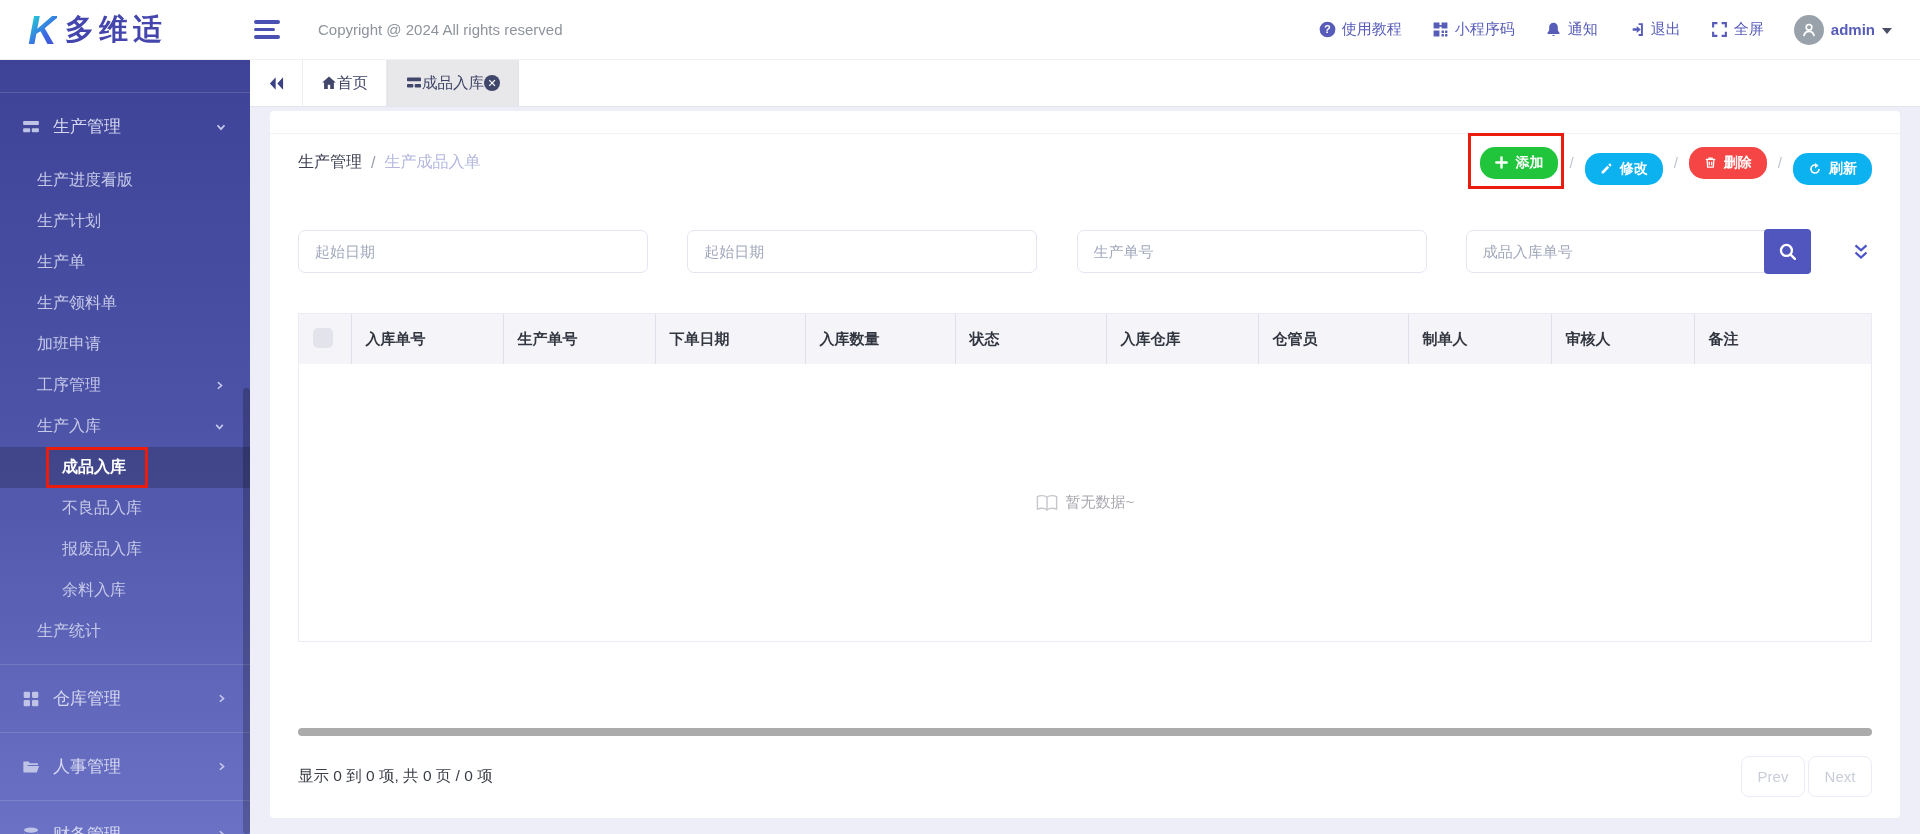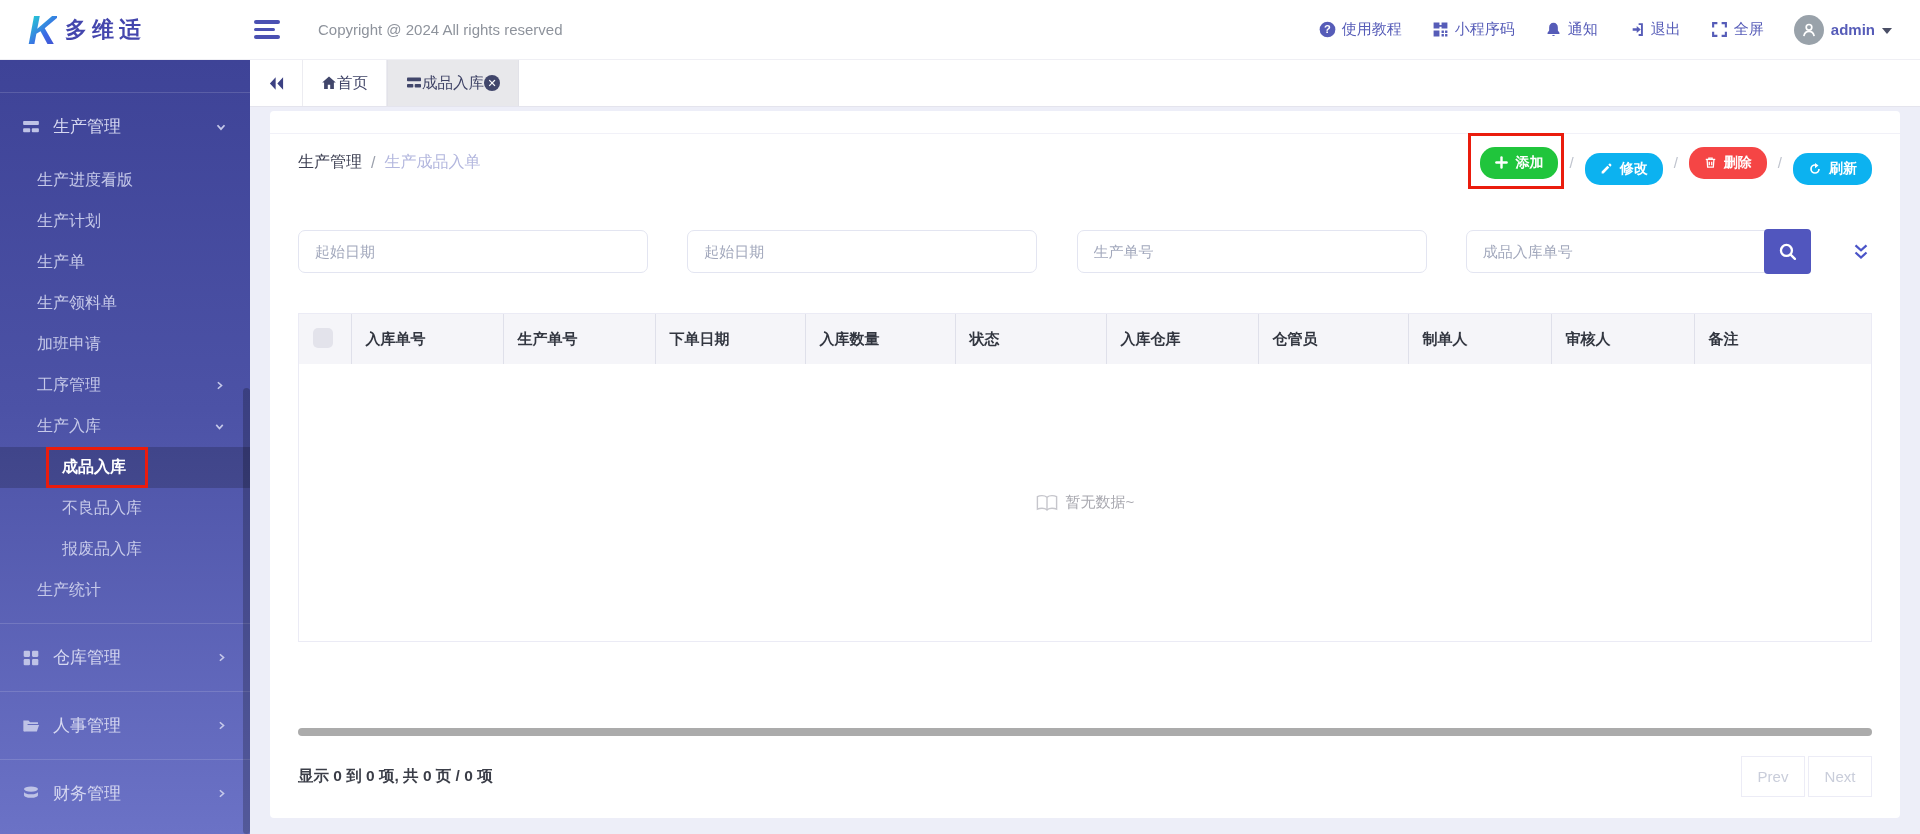--- a/index.html
+++ b/index.html
@@ -7,21 +7,21 @@
   body { font-family:"Liberation Sans","DejaVu Sans",sans-serif; background:#edeef8; }
   .app { width:1920px; height:834px; display:flex; flex-direction:column; }
 
   
   .topbar { height:60px; background:#fff; display:flex; align-items:center; flex:none; border-bottom:1px solid #efeff4; }
   .logo-area { width:250px; flex:none; display:flex; align-items:center; padding-left:28px; gap:8px; }
   .logo-k { font-size:40px; font-weight:800; font-style:italic; line-height:1;
             background:linear-gradient(135deg,#23d3d3 10%,#3b6be5 60%,#4348c9);
             -webkit-background-clip:text; background-clip:text; color:transparent;
             text-shadow:none; }
-  .logo-text { font-size:22px; font-weight:800; color:#4446ad; letter-spacing:5px; }
+  .logo-text { font-size:29px; font-weight:800; color:#4446ad; letter-spacing:5px; }
   .hamburger { width:26px; display:flex; flex-direction:column; gap:4px; cursor:pointer; margin-left:4px; }
   .hamburger span { display:block; height:3.5px; border-radius:2px; background:#4a50b2; }
   .hamburger span:nth-child(2){ width:80%; }
   .copyright { margin-left:38px; font-size:15px; color:#8e939c; }
   .top-right { margin-left:auto; display:flex; align-items:center; gap:30px; padding-right:28px; }
   .top-link { display:flex; align-items:center; gap:6px; color:#565cb8; font-size:15px; cursor:pointer; white-space:nowrap; }
   .top-link svg { flex:none; }
   .user-chip { display:flex; align-items:center; gap:7px; cursor:pointer; }
   .avatar { width:30px; height:30px; border-radius:50%; background:#99a2aa; display:flex; align-items:center; justify-content:center; }
   .user-name { font-size:15px; color:#565cb8; font-weight:bold; }
@@ -105,23 +105,23 @@
   thead th + th { border-left:1px solid #dfe0ea; }
   .hd-checkbox { display:inline-block; width:20px; height:20px; border-radius:5px; background:#e3e3eb; cursor:pointer; }
   .table-body { height:277px; position:relative; background:#fff; display:flex; align-items:center; justify-content:center; }
   .empty-state { display:flex; align-items:center; gap:8px; color:#a9a9b0; font-size:15px; }
   .empty-state svg { color:#c6c6cc; }
 
   
   .hscroll { margin:86px 28px 0; height:8px; flex:none; }
   .hscroll .thumb { height:8px; background:#ababab; border-radius:4px; width:100%; cursor:pointer; }
   .card-footer { margin-top:20px; padding:0 28px; display:flex; align-items:center; justify-content:space-between; flex:none; }
-  .summary { font-size:15.5px; color:#3b3e48;font-weight:bold; }
+  .summary { font-size:15.5px; color:#3b3e48; }
   .pager { display:flex; gap:3px; }
-  .page-btn { width:64px; height:41px; background:#fff; border:1px solid #ececf6; border-radius:0; color:#c9cdda;
+  .page-btn { width:64px; height:41px; background:#fff; border:1px solid #ececf6; border-radius:8px; color:#c9cdda;
               font-size:15px; font-family:inherit; cursor:pointer; }
 </style>
 </head>
 <body>
 
 <div class="app">
 
   <header class="topbar">
     <div class="logo-area">
       <span class="logo-k">K</span>
@@ -243,20 +243,23 @@
         <span class="annot-side-wrap">
           <span class="annot annot-side"></span>
           <span>成品入库</span>
         </span>
       </div>
       <div class="nav-lvl3">
           <span>不良品入库</span>
         </div>
       <div class="nav-lvl3">
           <span>报废品入库</span>
+        </div>
+      <div class="nav-lvl3">
+          <span>余料入库</span>
         </div>
 
       <div class="nav-lvl2">
           <span>生产统计</span>
         </div>
       <div class="sub-list-tail"></div>
 
       <div class="nav-sep"></div>
       <div class="nav-lvl1">
         <span class="nav-ic">

